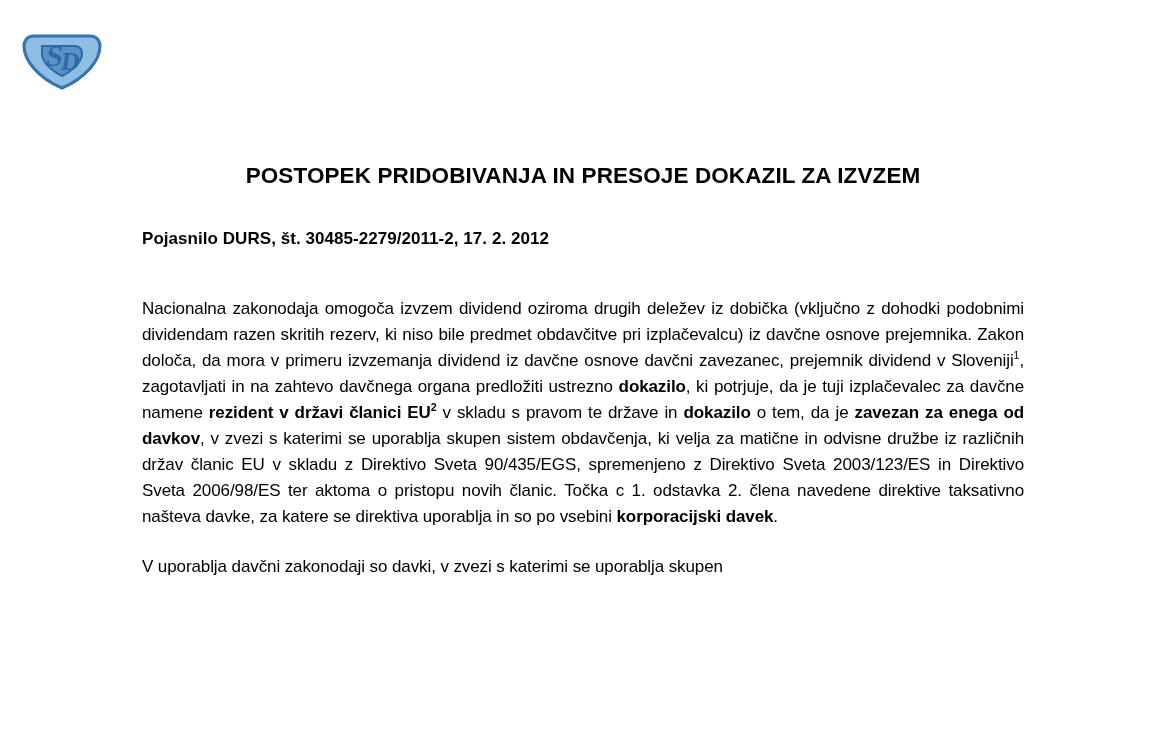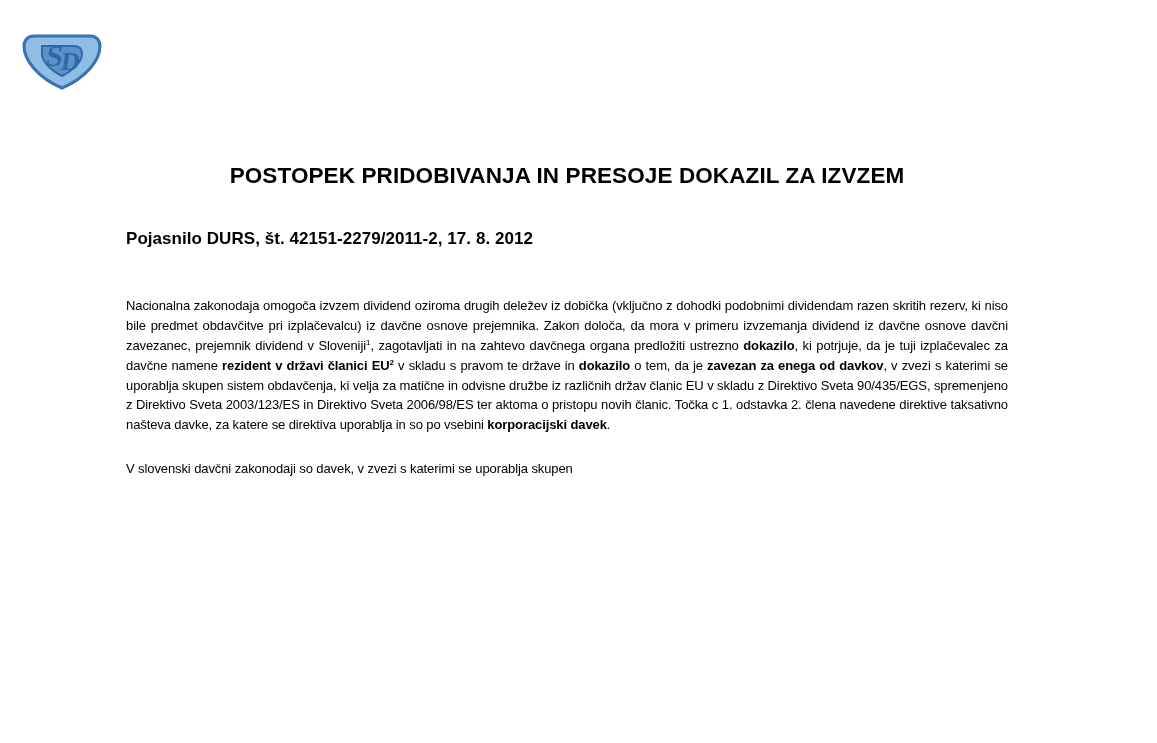--- a/index.html
+++ b/index.html
@@ -26,21 +26,21 @@
     position: absolute;
     left: 20px;
     top: 30px;
     width: 82px;
     height: 62px;
   }
 
   
   .content {
     position: absolute;
-    left: 126px;
+    left: 142px;
     top: 160px;
     width: 882px;
   }
 
   .doc-title {
     font-size: 22.5px;
     font-weight: bold;
     text-align: center;
     line-height: 1.38;
     letter-spacing: 0.1px;
@@ -54,21 +54,21 @@
     padding-top: 38px;
     letter-spacing: 0.05px;
   }
 
   .body-block {
     padding-top: 47px;
   }
 
   p.para {
     margin: 0 0 24px 0;
-    font-size: 13px;
+    font-size: 17px;
     line-height: 1.53;
     text-align: justify;
     text-justify: inter-word;
     letter-spacing: -0.1px;
   }
   p.para:last-child {
     margin-bottom: 0;
   }
   b, strong { font-weight: bold; }
   sup {
@@ -91,21 +91,21 @@
       <text x="46" y="40" font-family="Liberation Serif, serif" font-size="26" font-weight="bold" fill="#2f6aa8" transform="skewX(-8)">D</text>
     </svg>
   </div>
 
   <div class="content">
 
     <h1 class="doc-title">
       <span>POSTOPEK PRIDOBIVANJA IN PRESOJE DOKAZIL ZA IZVZEM</span><br>
     </h1>
 
-    <h2 class="doc-subtitle">Pojasnilo DURS, št. 42151-2279/2011-2, 17. 8. 2012</h2>
+    <h2 class="doc-subtitle">Pojasnilo DURS, št. 30485-2279/2011-2, 17. 2. 2012</h2>
 
     <div class="body-block">
       <p class="para" id="paragraph-1">Nacionalna zakonodaja omogoča izvzem dividend oziroma drugih deležev iz dobička (vključno z dohodki podobnimi dividendam razen skritih rezerv, ki niso bile predmet obdavčitve pri izplačevalcu) iz davčne osnove prejemnika. Zakon določa, da mora v primeru izvzemanja dividend iz davčne osnove davčni zavezanec, prejemnik dividend v Sloveniji<sup>1</sup>, zagotavljati in na zahtevo davčnega organa predložiti ustrezno <b>dokazilo</b>, ki potrjuje, da je tuji izplačevalec za davčne namene <b>rezident v državi članici EU</b><b><sup>2</sup></b> v skladu s pravom te države in <b>dokazilo</b> o tem, da je <b>zavezan za enega od davkov</b>, v zvezi s katerimi se uporablja skupen sistem obdavčenja, ki velja za matične in odvisne družbe iz različnih držav članic EU v skladu z Direktivo Sveta 90/435/EGS, spremenjeno z Direktivo Sveta 2003/123/ES in Direktivo Sveta 2006/98/ES ter aktoma o pristopu novih članic. Točka c 1. odstavka 2. člena navedene direktive taksativno našteva davke, za katere se direktiva uporablja in so po vsebini <b>korporacijski davek</b>.</p>
-      <p class="para" id="paragraph-2">V slovenski davčni zakonodaji so davek, v zvezi s katerimi se uporablja skupen</p>
+      <p class="para" id="paragraph-2">V uporablja davčni zakonodaji so davki, v zvezi s katerimi se uporablja skupen</p>
     </div>
 
   </div>
 </div>
 
 </body></html>

